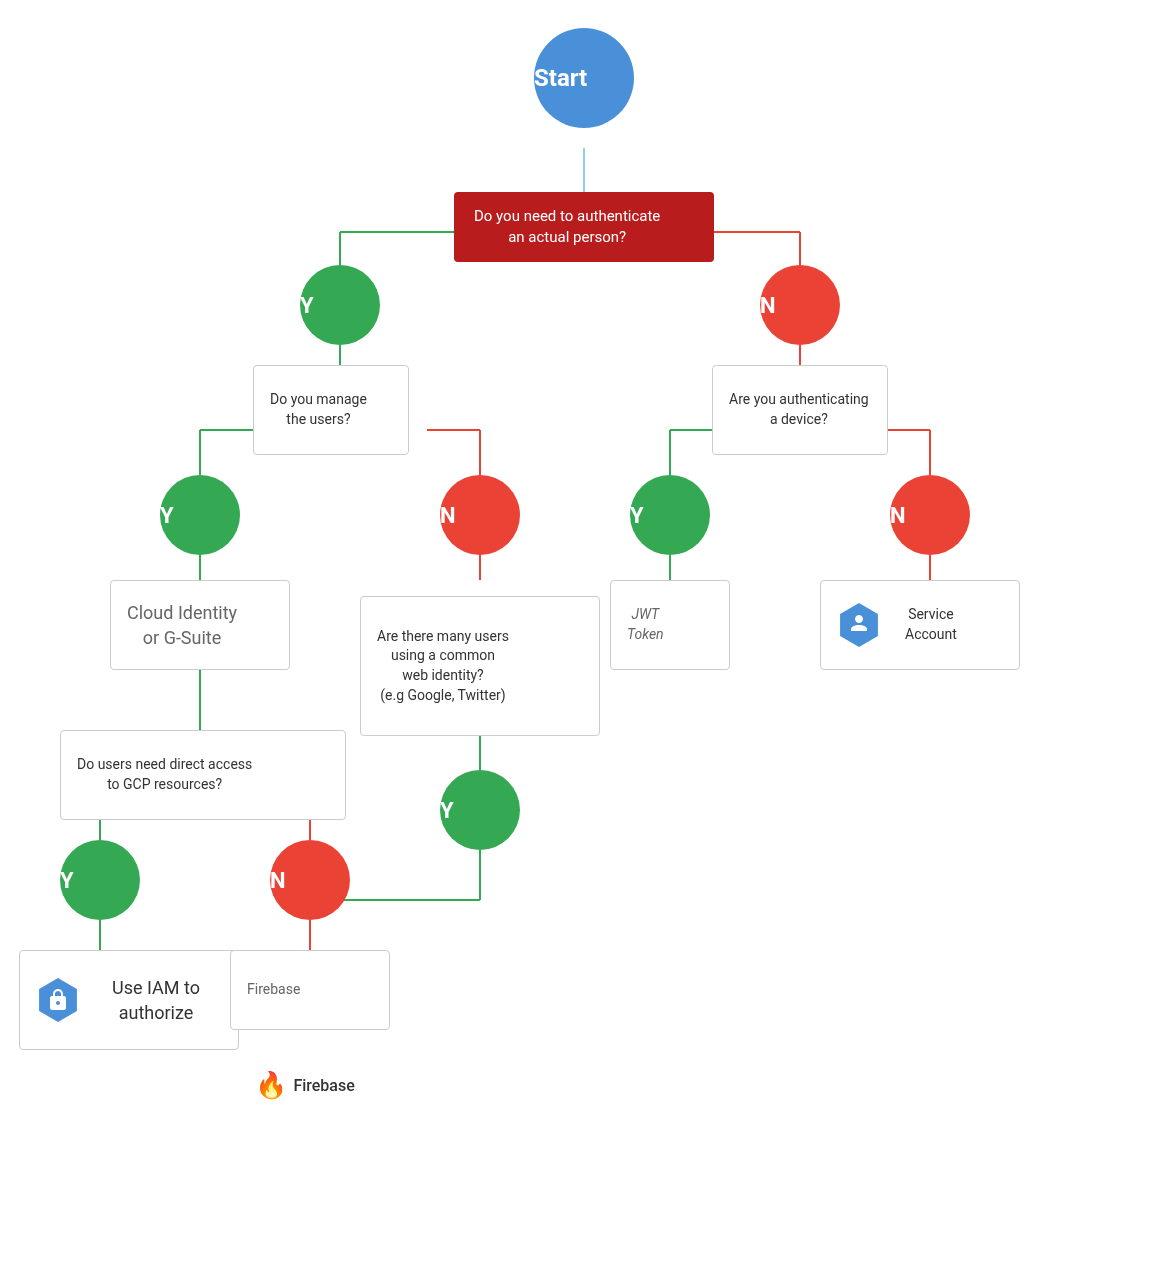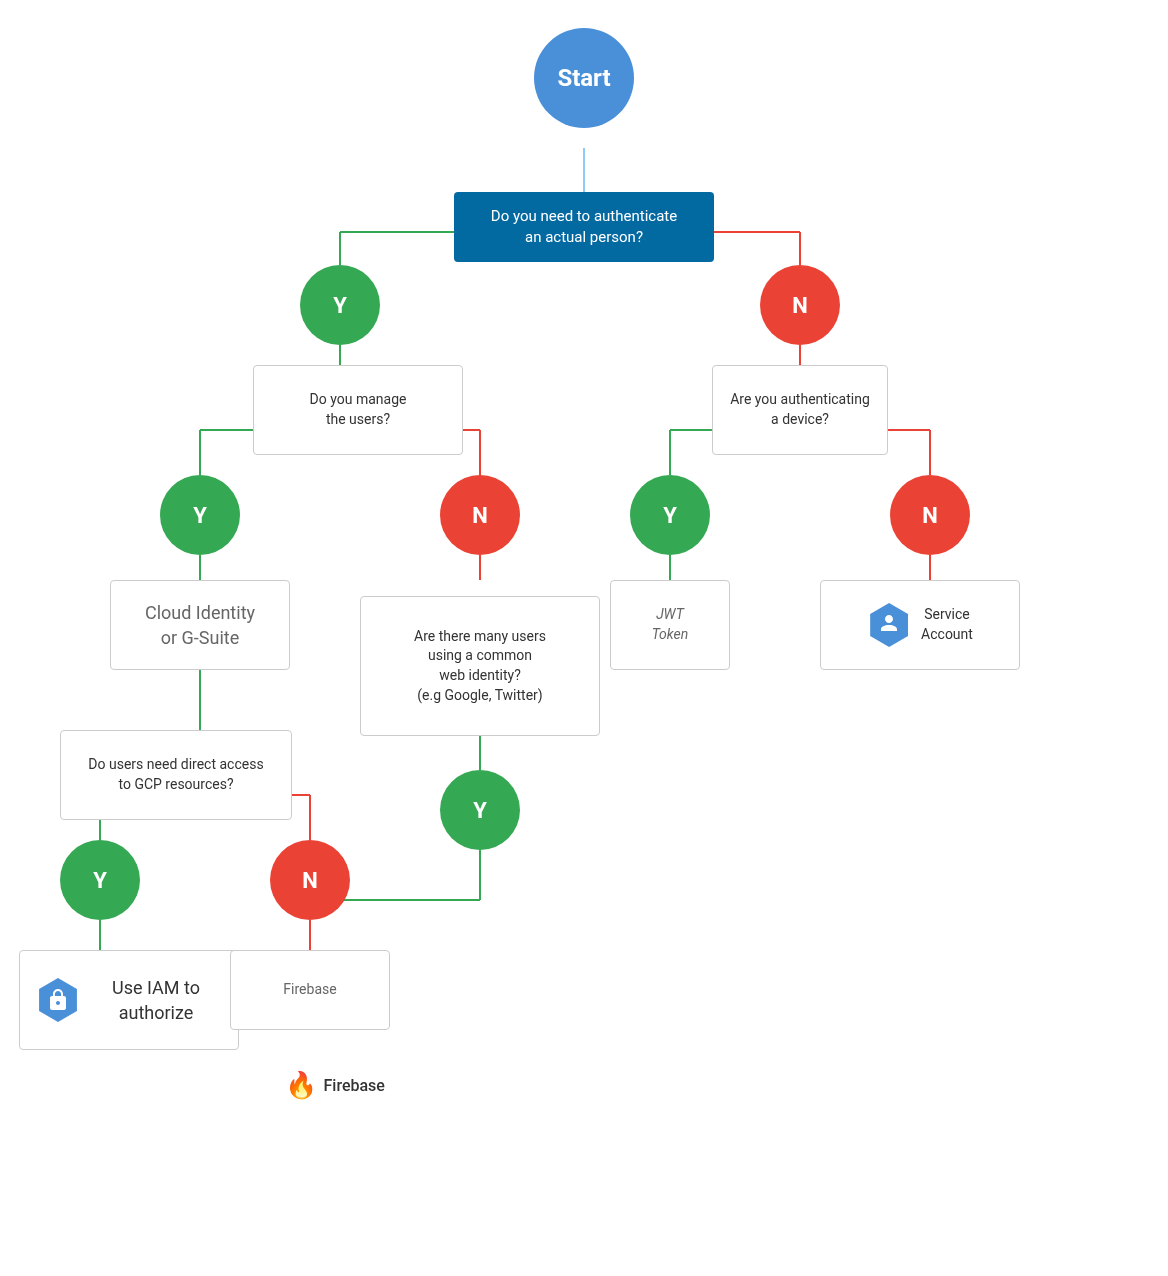--- a/index.html
+++ b/index.html
@@ -24,21 +24,20 @@
       top: 0; left: 0;
       width: 100%; height: 100%;
       pointer-events: none;
     }
 
     
     .node {
       position: absolute;
       display: flex;
       align-items: center;
-      justify-content: center;
       text-align: center;
     }
 
     
     .circle-node {
       border-radius: 50%;
       width: 80px;
       height: 80px;
       font-size: 22px;
       font-weight: bold;
@@ -65,21 +64,21 @@
       border: 1.5px solid #ccc;
       border-radius: 4px;
       background: #fff;
       padding: 12px 16px;
       font-size: 14px;
       color: #333;
       line-height: 1.4;
     }
 
     .rect-blue {
-      background: #0369a1;
+      background: #b91c1c;
       color: #fff;
       border: none;
       border-radius: 4px;
       padding: 14px 20px;
       font-size: 15px;
       line-height: 1.4;
     }
 
     .hex-shape {
       width: 54px;
@@ -160,21 +159,21 @@
   </div>
 
   <div class="node circle-node circle-green" style="left:300px; top:265px;">
     <span>Y</span>
   </div>
 
   <div class="node circle-node circle-red" style="left:760px; top:265px;">
     <span>N</span>
   </div>
 
-  <div class="node rect-node" style="left:253px; top:365px; width:210px; height:90px;">
+  <div class="node rect-node" style="left:253px; top:365px; width:156px; height:90px;">
     <span>Do you manage<br>the users?</span>
   </div>
 
   <div class="node rect-node" style="left:712px; top:365px; width:176px; height:90px;">
     <span>Are you authenticating<br>a device?</span>
   </div>
 
   <div class="node circle-node circle-green" style="left:160px; top:475px;">
     <span>Y</span>
   </div>
@@ -196,30 +195,30 @@
   </div>
 
   <div class="node rect-node" style="left:360px; top:580px; width:240px; height:140px;margin-top:16px;">
     <span>Are there many users<br>using a common<br>web identity?<br>(e.g Google, Twitter)</span>
   </div>
 
   <div class="node rect-node" style="left:610px; top:580px; width:120px; height:90px;font-style:italic;">
     <span style="color:#666;">JWT<br>Token</span>
   </div>
 
-  <div class="node rect-node" style="left:820px; top:580px; width:200px; height:90px; flex-direction:row; gap:10px;">
+  <div class="node rect-node" style="left:820px; top:580px; width:200px; height:90px; flex-direction:row; gap:24px;">
     <div class="hex-shape" style="width:44px;height:44px;flex-shrink:0;">
       <svg width="24" height="24" viewBox="0 0 24 24" fill="white">
         <path d="M12 2C9.79 2 8 3.79 8 6s1.79 4 4 4 4-1.79 4-4-1.79-4-4-4zm0 10c-4.42 0-8 1.79-8 4v2h16v-2c0-2.21-3.58-4-8-4z"></path>
       </svg>
     </div>
     <span style="color:#333; font-size:14px;">Service<br>Account</span>
   </div>
 
-  <div class="node rect-node" style="left:60px; top:730px; width:232px; height:90px;">
+  <div class="node rect-node" style="left:60px; top:730px; width:286px; height:90px;">
     <span>Do users need direct access<br>to GCP resources?</span>
   </div>
 
   <div class="node circle-node circle-green" style="left:60px; top:840px;">
     <span>Y</span>
   </div>
 
   <div class="node circle-node circle-red" style="left:270px; top:840px;">
     <span>N</span>
   </div>

